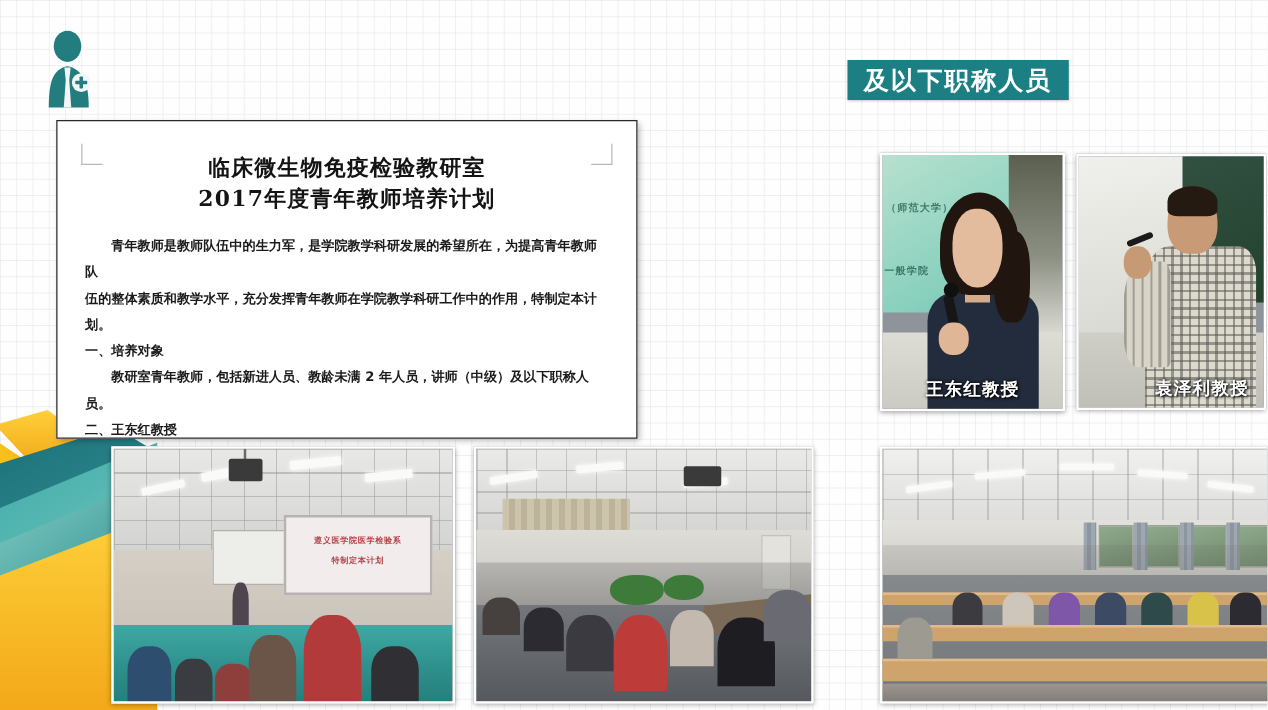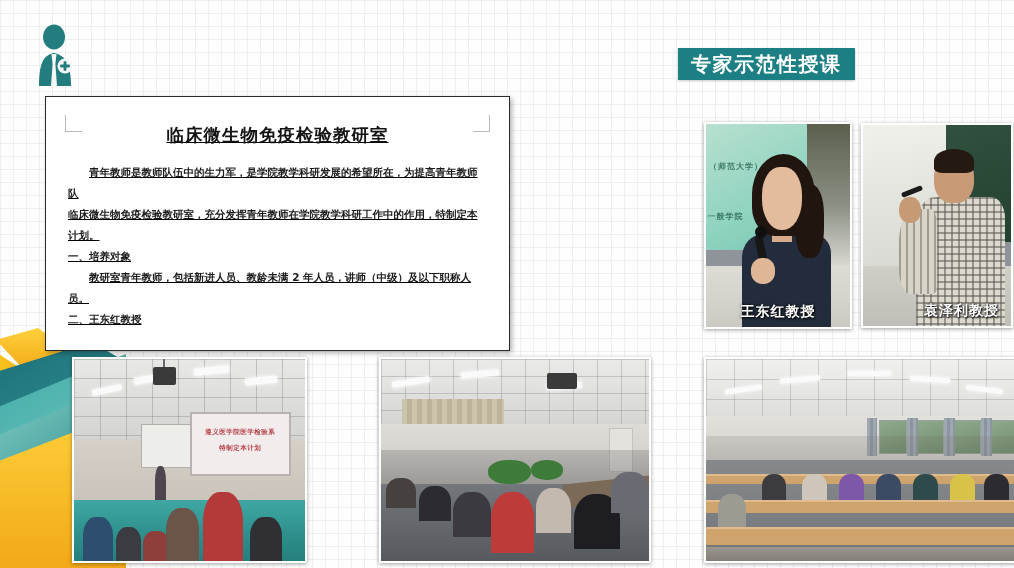--- a/index.html
+++ b/index.html
@@ -76,21 +76,20 @@
 
   
   #doc-card {
     position: absolute;
     left: 45px; top: 96px;
     width: 465px; height: 255px;
     background: #ffffff;
     border: 1px solid #2a2a2a;
     box-shadow: 2px 2px 5px rgba(0,0,0,0.30);
     overflow: hidden;
-    text-decoration: underline;
   }
   .crop-mark {
     position: absolute;
     width: 17px; height: 17px;
     border-color: #b9b9b9;
     border-style: solid;
   }
   .crop-tl { left: 19px; top: 18px; border-width: 0 0 1.5px 1.5px; }
   .crop-tr { right: 19px; top: 18px; border-width: 0 1.5px 1.5px 0; }
 
@@ -213,21 +212,21 @@
                            border-radius:40% 18% 10% 30%;
                            background:
                              repeating-linear-gradient(to right, rgba(90,90,85,.45) 0 2px, transparent 2px 7px),
                              #d8d4c8; }
   #photo-yuan .hand      { position:absolute; left:24%; top:36%; width:15%; height:13%;
                            border-radius:45%; background:#c79a76; }
   #photo-yuan .pen       { position:absolute; left:26%; top:32%; width:22px; height:5px;
                            background:#1b1b1b; border-radius:3px; transform:rotate(-22deg); }
 
   
-  #photo-roomA { left: 56px; top: 357px; width: 235px; height: 206px; padding-left: 45px; }
+  #photo-roomA { left: 73px; top: 357px; width: 275px; height: 206px; padding-left: 45px; }
   #photo-roomA .ceil   { position:absolute; left:0; top:0; width:100%; height:42%;
                          background: linear-gradient(180deg,#e4e4e2 0%,#cfd0ce 100%);
                          background-image:
                            repeating-linear-gradient(to right, rgba(150,152,150,.5) 0 1px, transparent 1px 26px),
                            repeating-linear-gradient(to bottom, rgba(150,152,150,.5) 0 1px, transparent 1px 19px),
                            linear-gradient(180deg,#e8e8e6 0%,#d2d3d1 100%); }
   #photo-roomA .wallbk { position:absolute; left:0; top:40%; width:100%; height:40%;
                          background: linear-gradient(180deg,#d5cfc6,#c6c0b7); }
   #photo-roomA .screen { position:absolute; left:50%; top:26%; width:44%; height:32%;
                          background:#f2ecec; border:2px solid #b9b2b2; }
@@ -334,33 +333,34 @@
       <ellipse cx="25" cy="13" rx="11" ry="12.5" fill="#237d7e"></ellipse>
       <path d="M10 62 C10 40 14 31 25 29 C36 31 42 40 42 62 Z" fill="#237d7e"></path>
       <path d="M22.5 30 L27.5 30 L26.4 40 L28 62 L22 62 L23.6 40 Z" fill="#f4f6f5"></path>
       <circle cx="36" cy="42" r="7.5" fill="#f4f6f5"></circle>
       <rect x="34.6" y="37.2" width="2.8" height="9.6" rx="0.6" fill="#237d7e"></rect>
       <rect x="31.2" y="40.6" width="9.6" height="2.8" rx="0.6" fill="#237d7e"></rect>
     </svg>
   </div>
 
 
-  <div id="section-badge">专家示范性授课</div>
+  <div id="section-badge">及以下职称人员</div>
 
   <div id="doc-card">
     <span class="crop-mark crop-tl"></span>
     <span class="crop-mark crop-tr"></span>
 
     <div id="doc-heading">
       <div class="line">临床微生物免疫检验教研室</div>
+      <div class="line">2017年度青年教师培养计划</div>
     </div>
 
     <div id="doc-body">
       <p class="indent">青年教师是教师队伍中的生力军，是学院教学科研发展的希望所在，为提高青年教师队</p>
-      <p>临床微生物免疫检验教研室，充分发挥青年教师在学院教学科研工作中的作用，特制定本计划。</p>
+      <p>伍的整体素质和教学水平，充分发挥青年教师在学院教学科研工作中的作用，特制定本计划。</p>
       <p>一、培养对象</p>
       <p class="indent">教研室青年教师，包括新进人员、教龄未满 2 年人员，讲师（中级）及以下职称人员。</p>
       <p>二、王东红教授</p>
 
     </div>
   </div>
 
 
   <div class="photo" id="photo-wang">
     <div class="scene">

